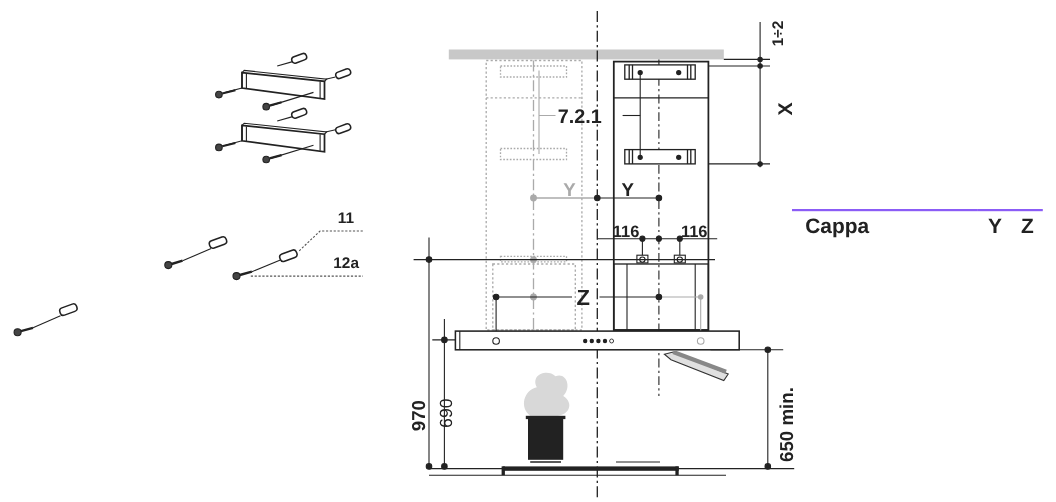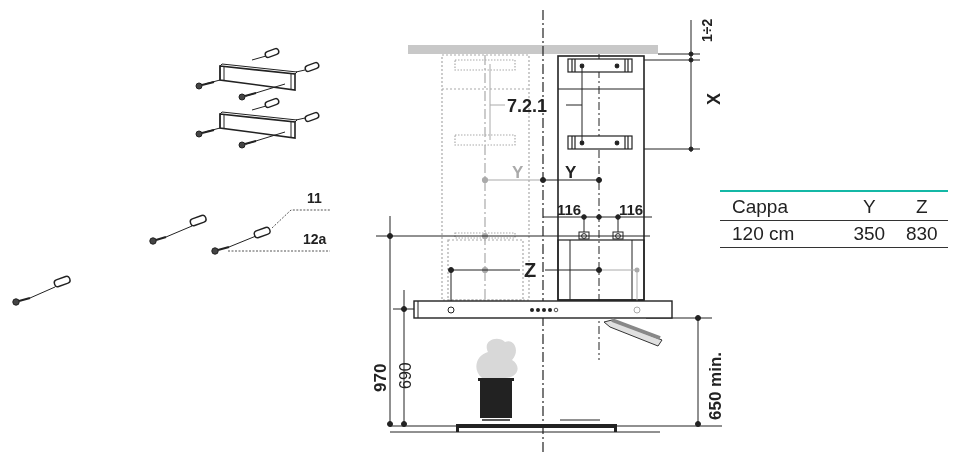--- a/index.html
+++ b/index.html
@@ -1,21 +1,21 @@
 <!DOCTYPE html>
 <html><head>
 <meta charset="utf-8">
 <style>
   html, body { margin: 0; padding: 0; background: #ffffff; }
   body { width: 960px; height: 456px; position: relative; overflow: hidden; font-family: "Liberation Sans", sans-serif; }
   svg { position: absolute; left: 0; top: 0; }
   .lbl { font-family: "Liberation Sans", sans-serif; font-weight: bold; fill: #222; }
   .lbl-n { font-family: "Liberation Sans", sans-serif; fill: #222; }
   .dim-table { position: absolute; left: 720px; top: 190px; width: 228px; border-collapse: collapse; font-family: "Liberation Sans", sans-serif; font-size: 19px; color: #222; }
-  .dim-table th { font-weight: normal; text-align: center; padding: 4px 0 2px 0; border-top: 2px solid #14b8a6; }
+  .dim-table th { font-weight: bold; text-align: center; padding: 4px 0 2px 0; border-top: 2px solid #8b5cf6; }
   .dim-table td { text-align: center; padding: 2px 0; }
   .dim-table th:first-child, .dim-table td:first-child { text-align: left; padding-left: 12px; }
   .dim-table tr.sep td { border-top: 1.5px solid #333; }
   .dim-table tr.last td { border-bottom: 1.5px solid #333; }
 </style>
 </head>
 <body>
 
 <svg width="960" height="456" viewBox="0 0 960 456">
 
@@ -230,19 +230,14 @@
 
 <table class="dim-table">
   <thead>
     <tr>
       <th>Cappa</th>
       <th>Y</th>
       <th>Z</th>
     </tr>
   </thead>
   <tbody>
-    <tr class="sep last">
-      <td>120 cm</td>
-      <td>350</td>
-      <td>830</td>
-    </tr>
   </tbody>
 </table>
 
 </body></html>

